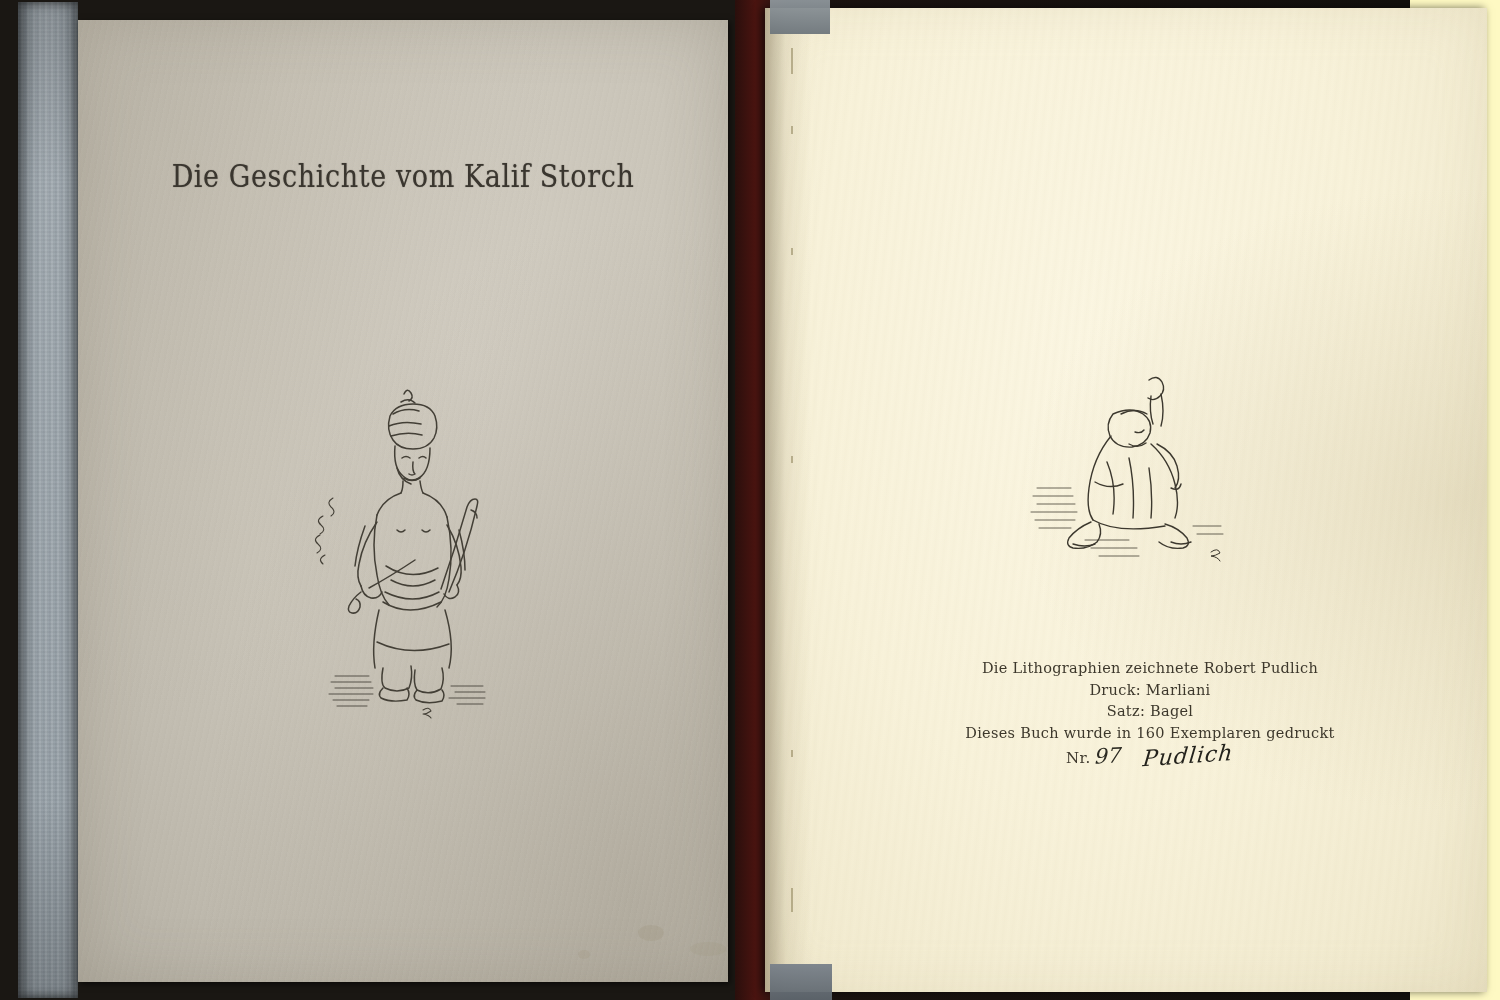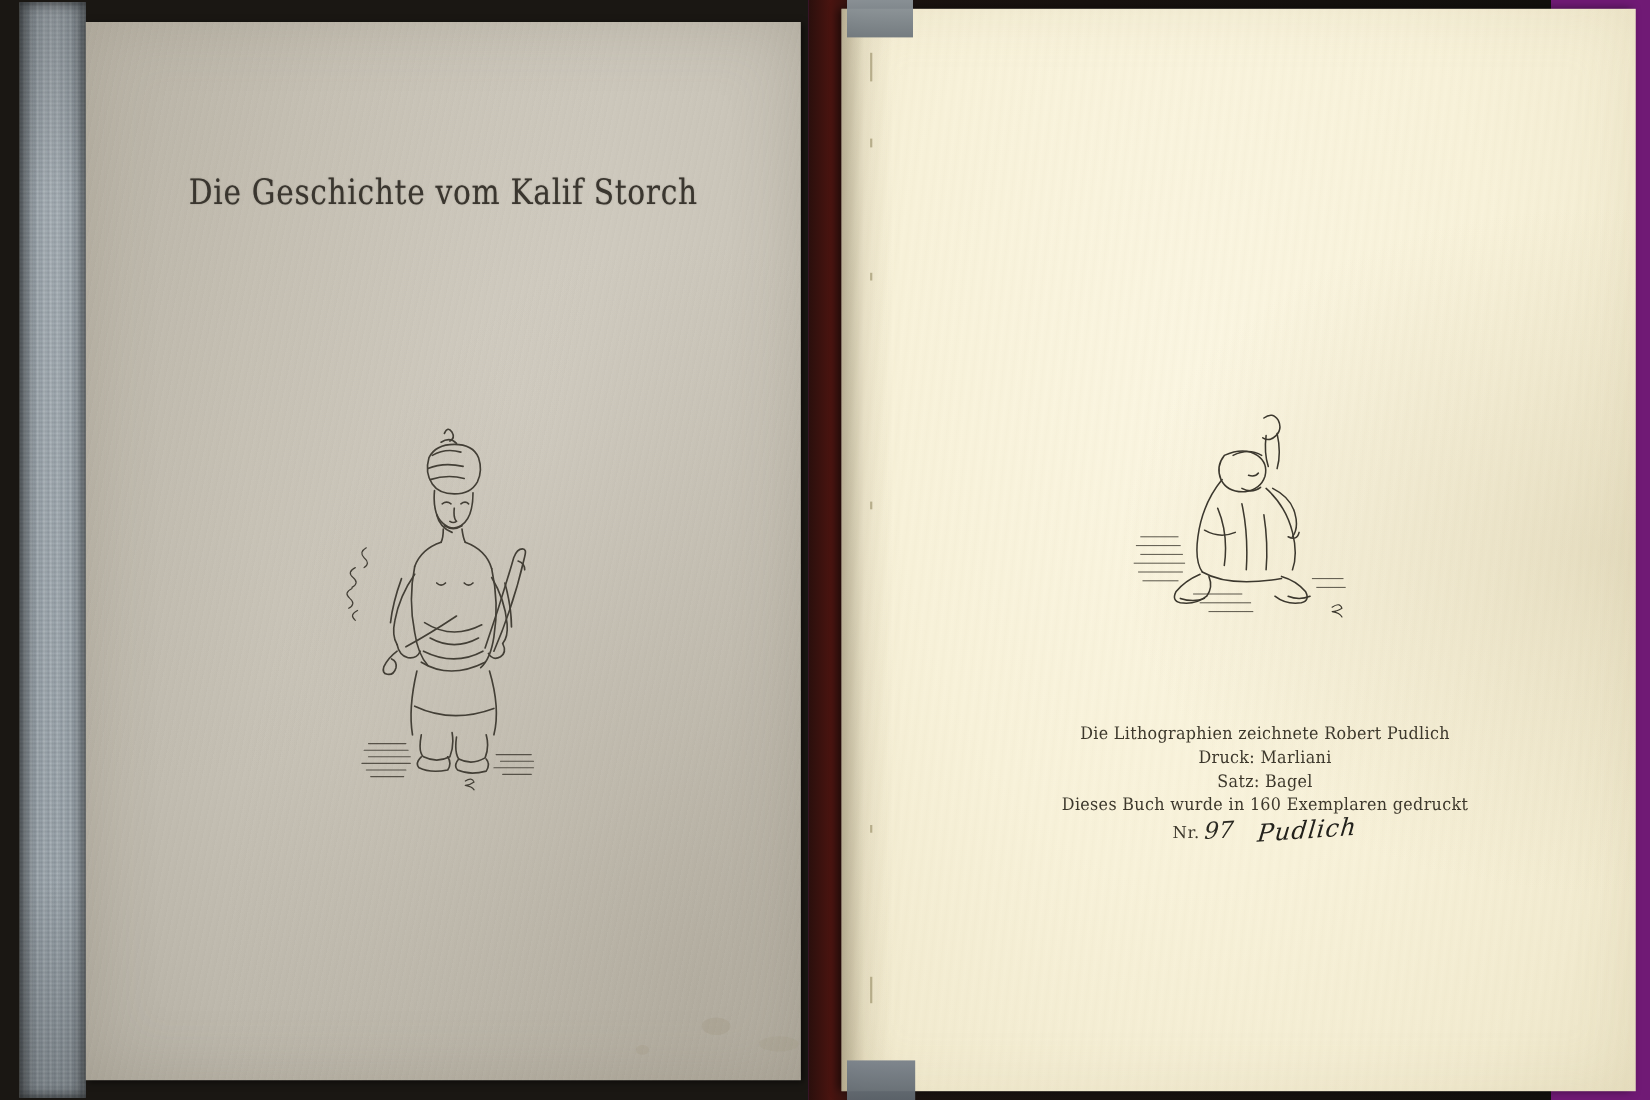--- a/index.html
+++ b/index.html
@@ -10,21 +10,21 @@
   body {
     width: 1500px;
     height: 1000px;
     overflow: hidden;
     font-family: "Liberation Serif", serif;
   }
   #stage {
     position: relative;
     width: 1500px;
     height: 1000px;
-    background: #701a75;
+    background: #fef9c3;
   }
 
   
   .left-board {
     position: absolute;
     left: 0px;
     top: 0px;
     width: 735px;
     height: 1000px;
     background: #1a1713;

